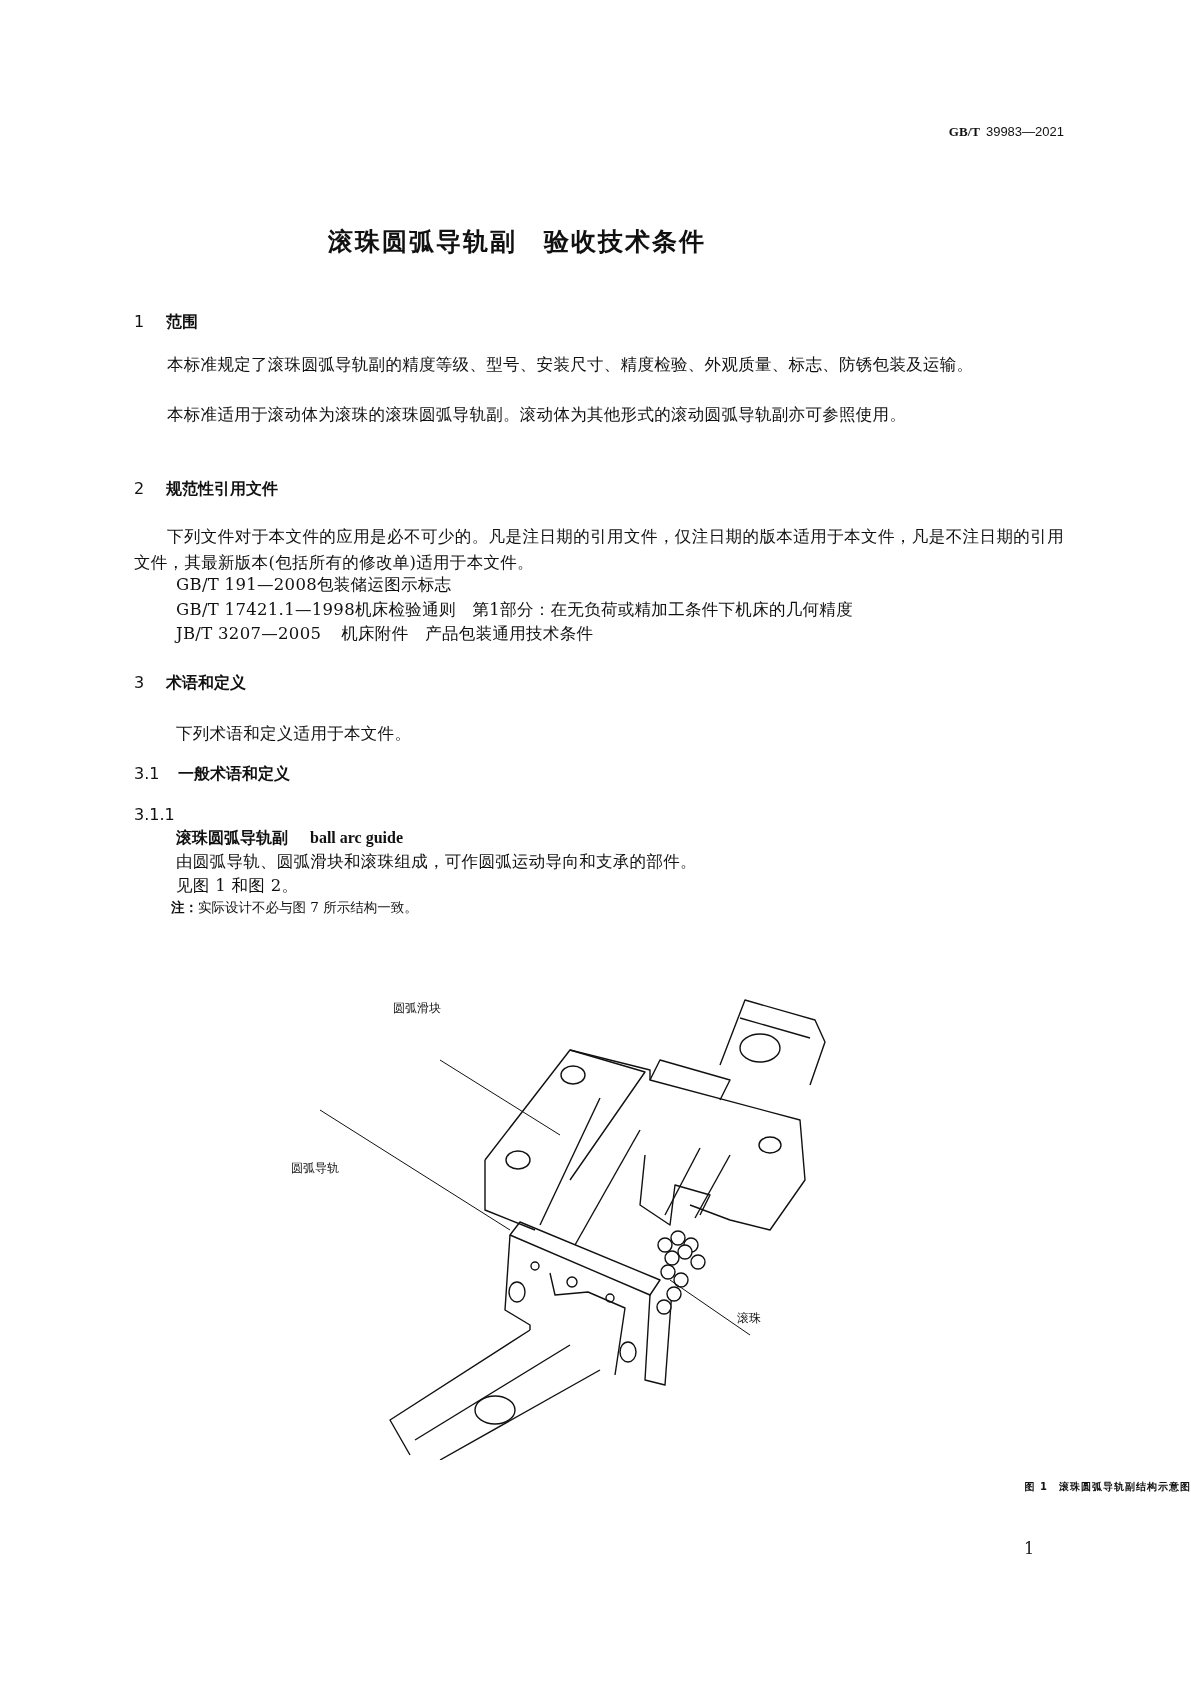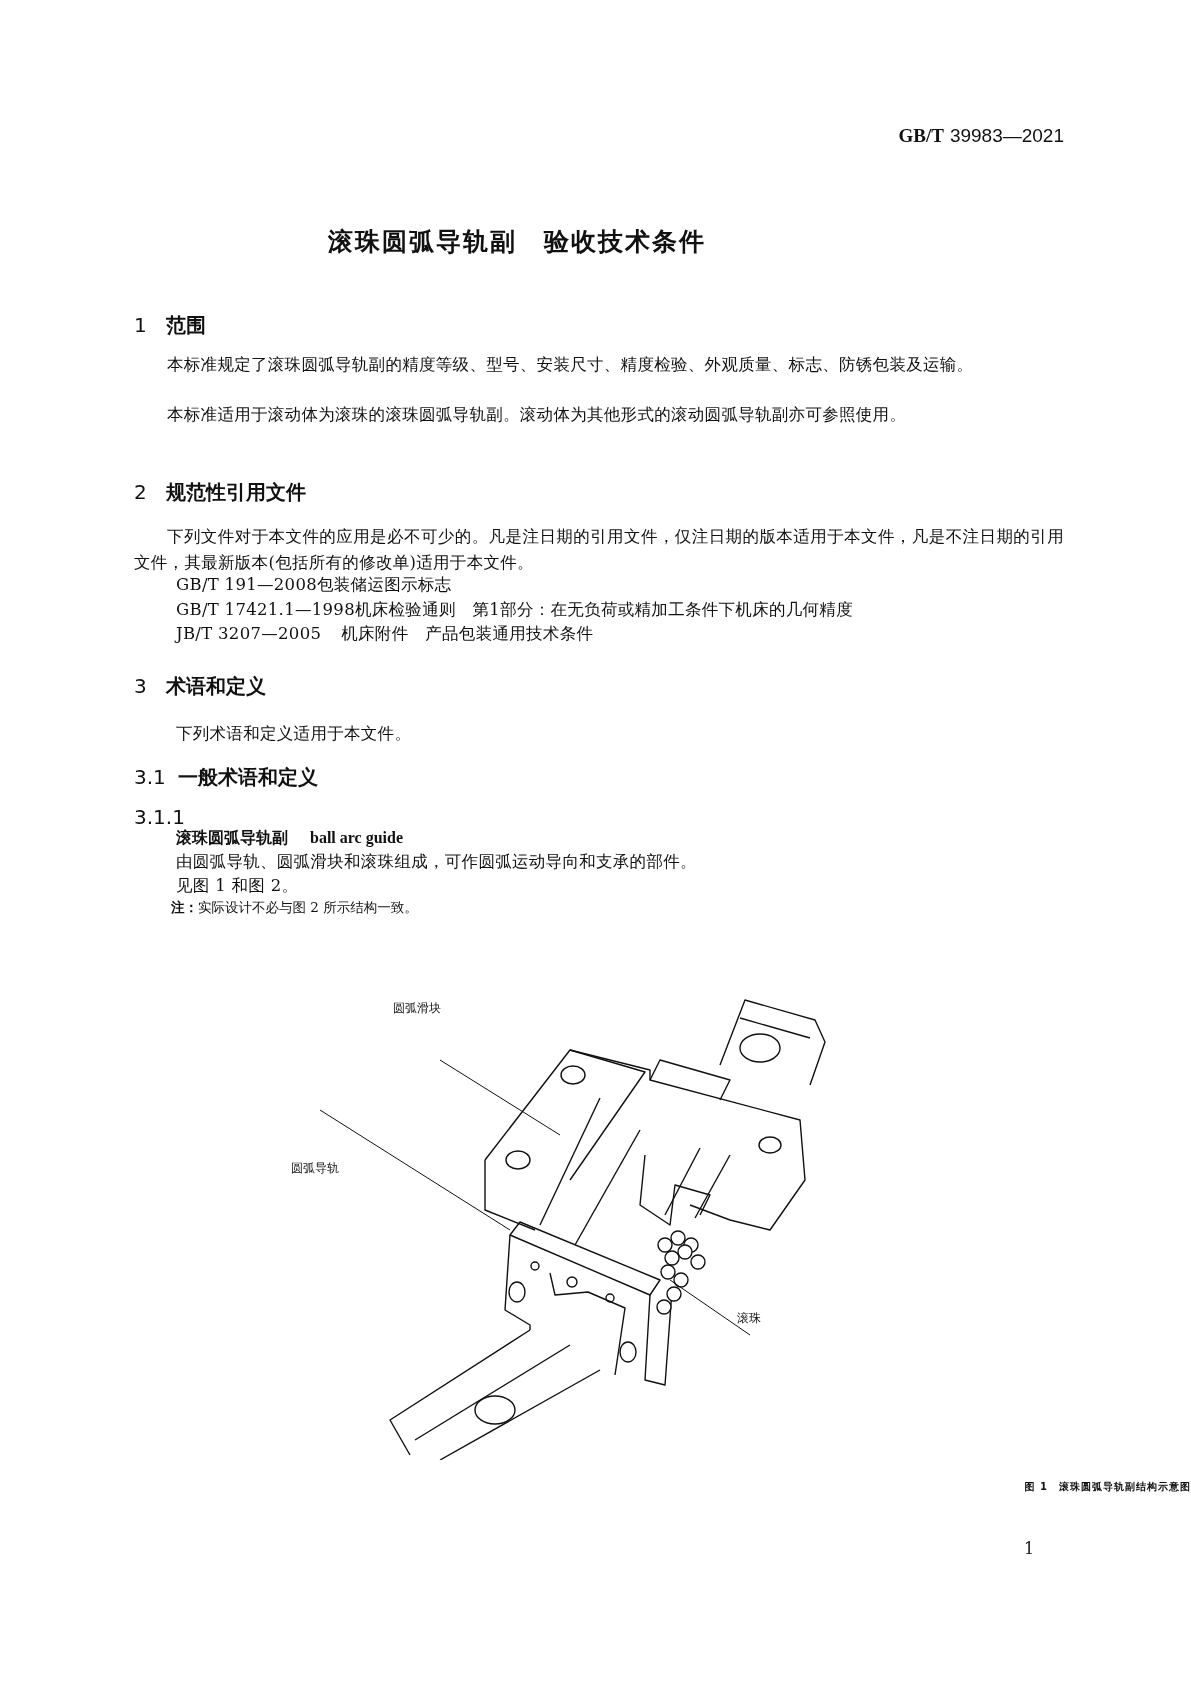--- a/index.html
+++ b/index.html
@@ -1,24 +1,24 @@
 <!DOCTYPE html>
 <html><head>
 <meta charset="utf-8">
 <style>
   html, body { margin: 0; padding: 0; background: #ffffff; }
   body { width: 1191px; height: 1684px; position: relative; overflow: hidden;
          font-family: "DejaVu Serif", "Liberation Serif", serif; color: #111; }
   .abs { position: absolute; white-space: nowrap; }
-  .std-code { top: 124px; right: 127px; font-size: 19px; }
+  .std-code { top: 124px; right: 127px; font-size: 13px; }
   .std-code .gbt { font-family: "Liberation Serif", serif; font-weight: bold; }
   .std-code .num { font-family: "Liberation Sans", sans-serif; margin-left: 6px; }
   .doc-title { top: 225px; left: 0; width: 1034px; text-align: center;
                font-family: "DejaVu Sans", sans-serif; font-weight: bold; font-size: 25px; letter-spacing: 2px; }
-  .h1 { font-family: "DejaVu Sans", sans-serif; font-weight: bold; font-size: 20px; left: 134px; }
+  .h1 { font-family: "DejaVu Sans", sans-serif; font-weight: bold; font-size: 16px; left: 134px; }
   .h1 .n { font-weight: normal; display: inline-block; width: 32px; }
   .para { left: 134px; width: 930px; font-size: 16.5px; line-height: 26px; white-space: normal;
           text-align: justify; letter-spacing: 0.3px; }
   .line { font-size: 16.5px; left: 176px; letter-spacing: 0.3px; }
   .note { font-size: 13.5px; left: 171px; }
   .note b { font-family: "DejaVu Sans", sans-serif; }
   .term { left: 176px; font-size: 16px; font-weight: bold; font-family: "DejaVu Sans", sans-serif; }
   .term .en { font-family: "Liberation Serif", serif; margin-left: 22px; }
   .callout { font-family: "DejaVu Sans", sans-serif; font-size: 12px; }
   .caption { top: 1485px; left: 0; width: 1191px; text-align: right;
@@ -62,21 +62,21 @@
 <div class="abs h1" style="top:764px;">
   <span class="n" style="width:44px">3.1</span><span>一般术语和定义</span>
 </div>
 <div class="abs h1" style="top:805px; font-weight:normal;">3.1.1</div>
 <div class="abs term" style="top:828px;">
   <span>滚珠圆弧导轨副</span><span class="en">ball arc guide</span>
 </div>
 <div class="abs line" style="top:851px;">由圆弧导轨、圆弧滑块和滚珠组成，可作圆弧运动导向和支承的部件。</div>
 <div class="abs line" style="top:875px;">见图 1 和图 2。</div>
 <div class="abs note" style="top:899px;">
-  <b>注：</b><span>实际设计不必与图 2 所示结构一致。</span>
+  <b>注：</b><span>实际设计不必与图 7 所示结构一致。</span>
 </div>
 
 <svg class="fig" width="650" height="470" viewBox="0 0 650 470" fill="none" stroke="#111" stroke-width="1.4" stroke-linejoin="round">
 
   <path d="M450 75 L475 10 L545 30 L555 52 L540 95"></path>
   <path d="M470 28 L540 48"></path>
   <ellipse cx="490" cy="58" rx="20" ry="14"></ellipse>
 
   <path d="M215 170 L300 60 L380 80 L380 90 L530 130 L535 190 L500 240 L460 230 L420 215"></path>
   <path d="M215 170 L215 220 L265 240"></path>

